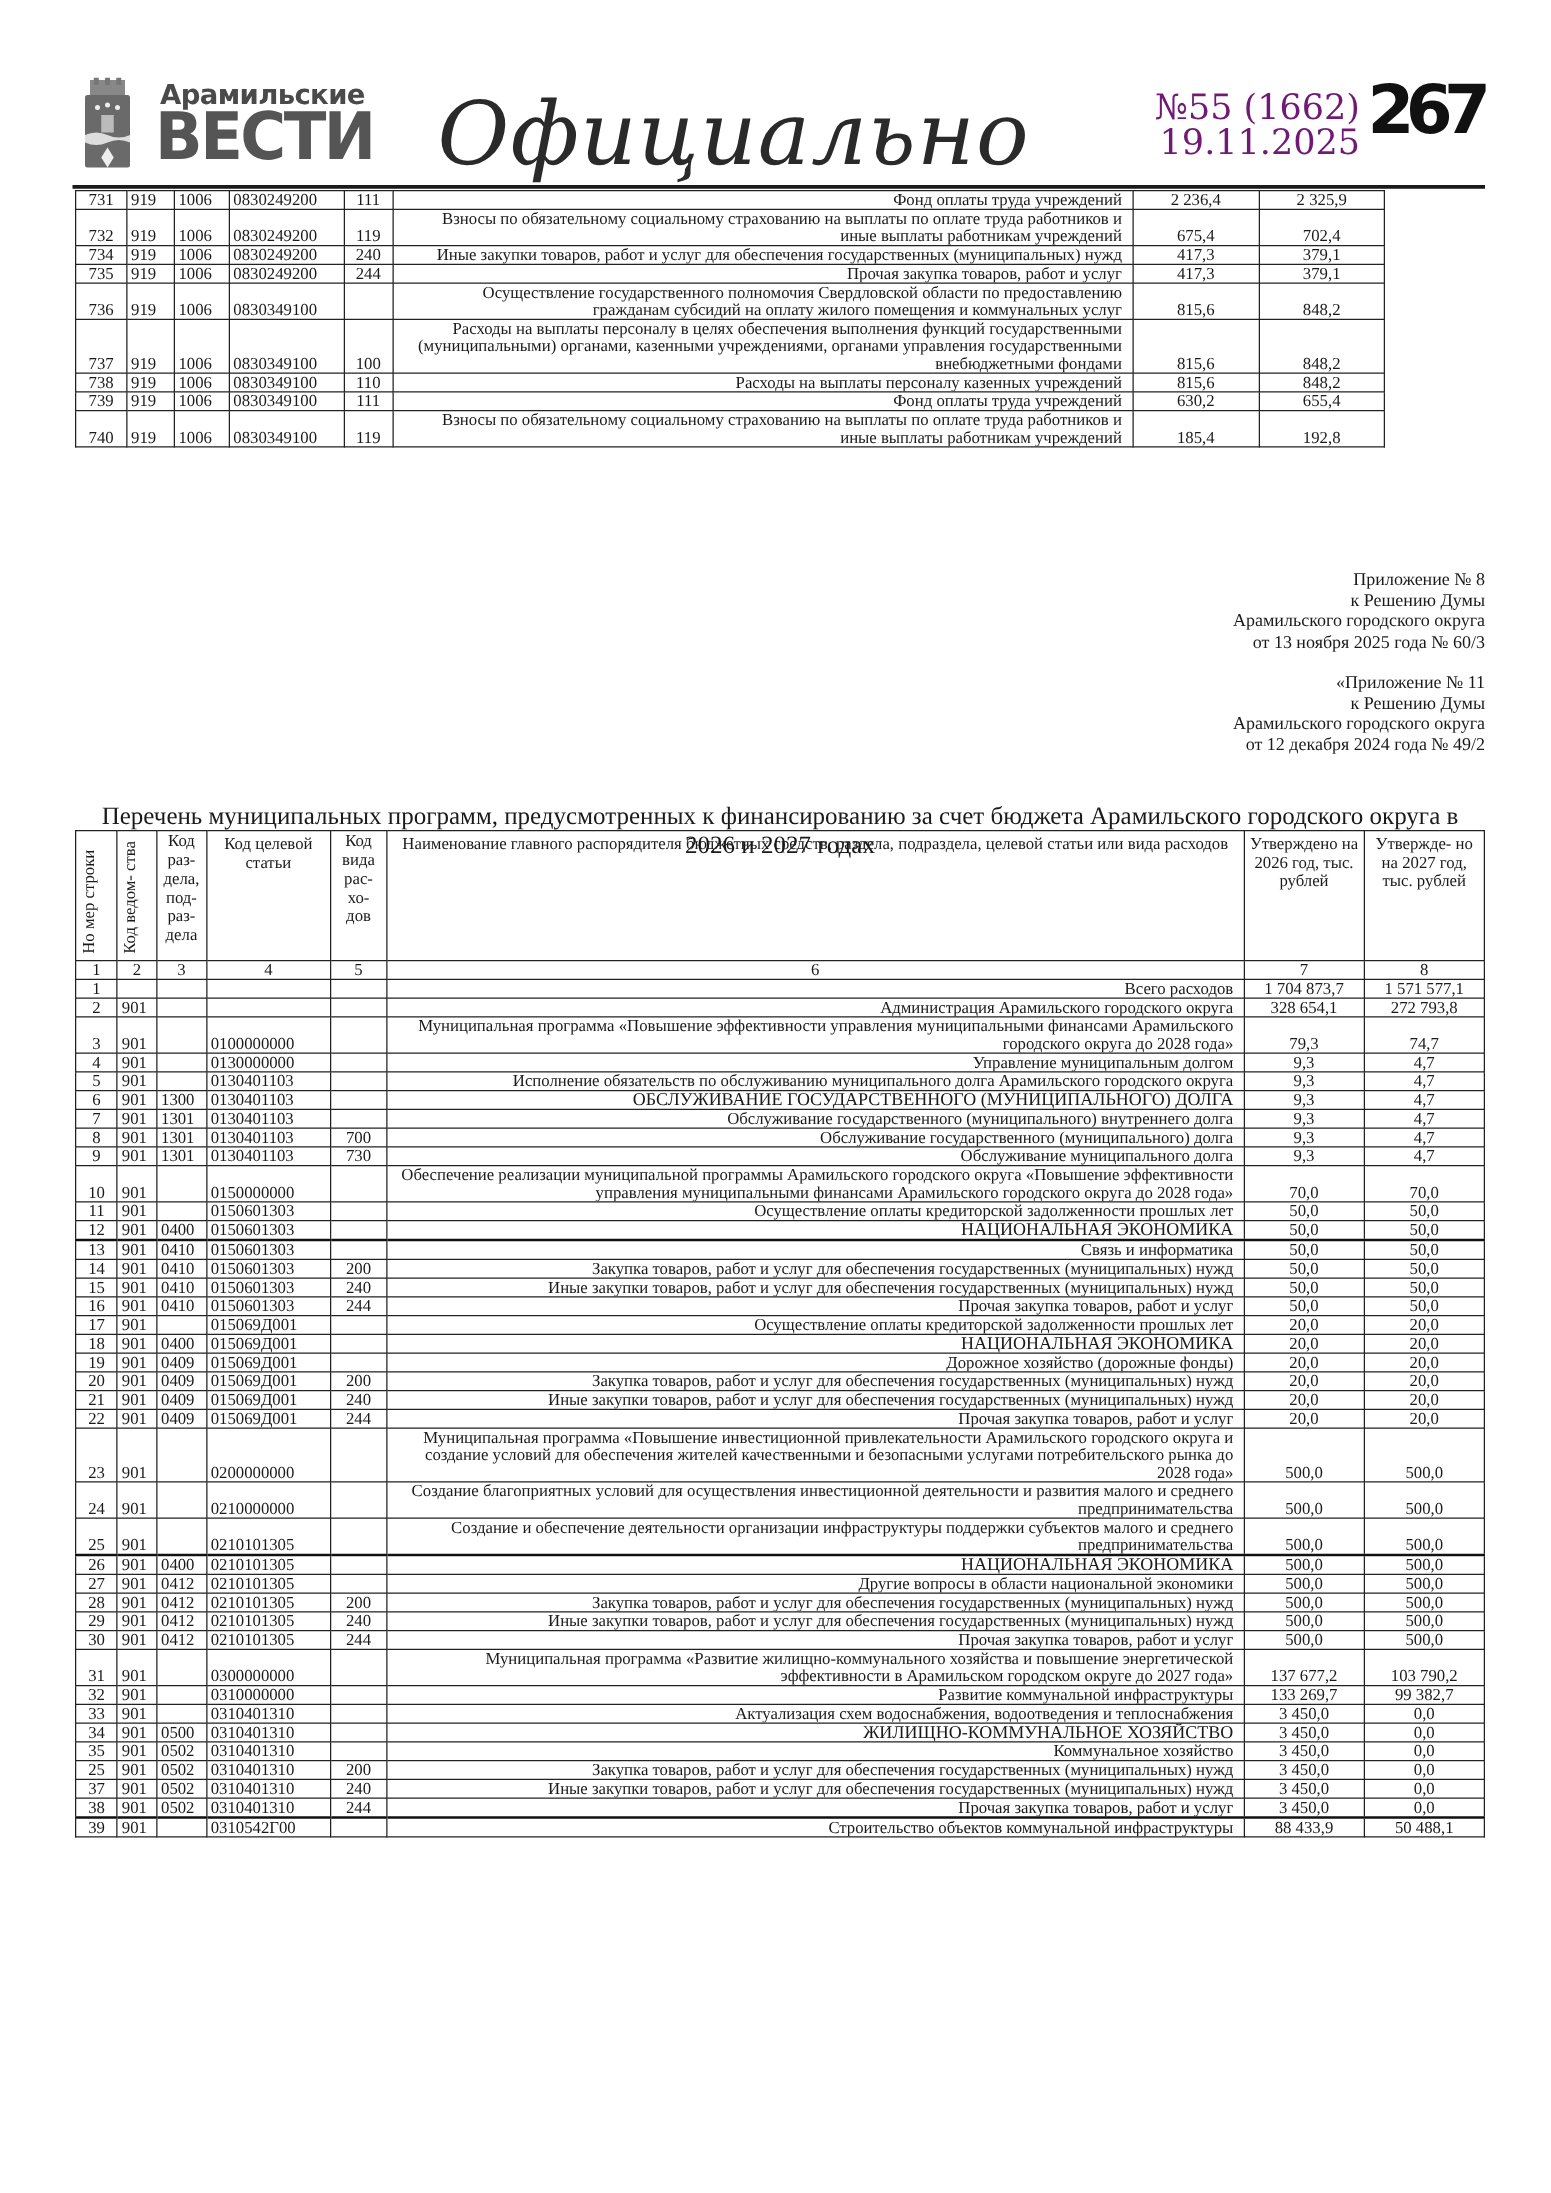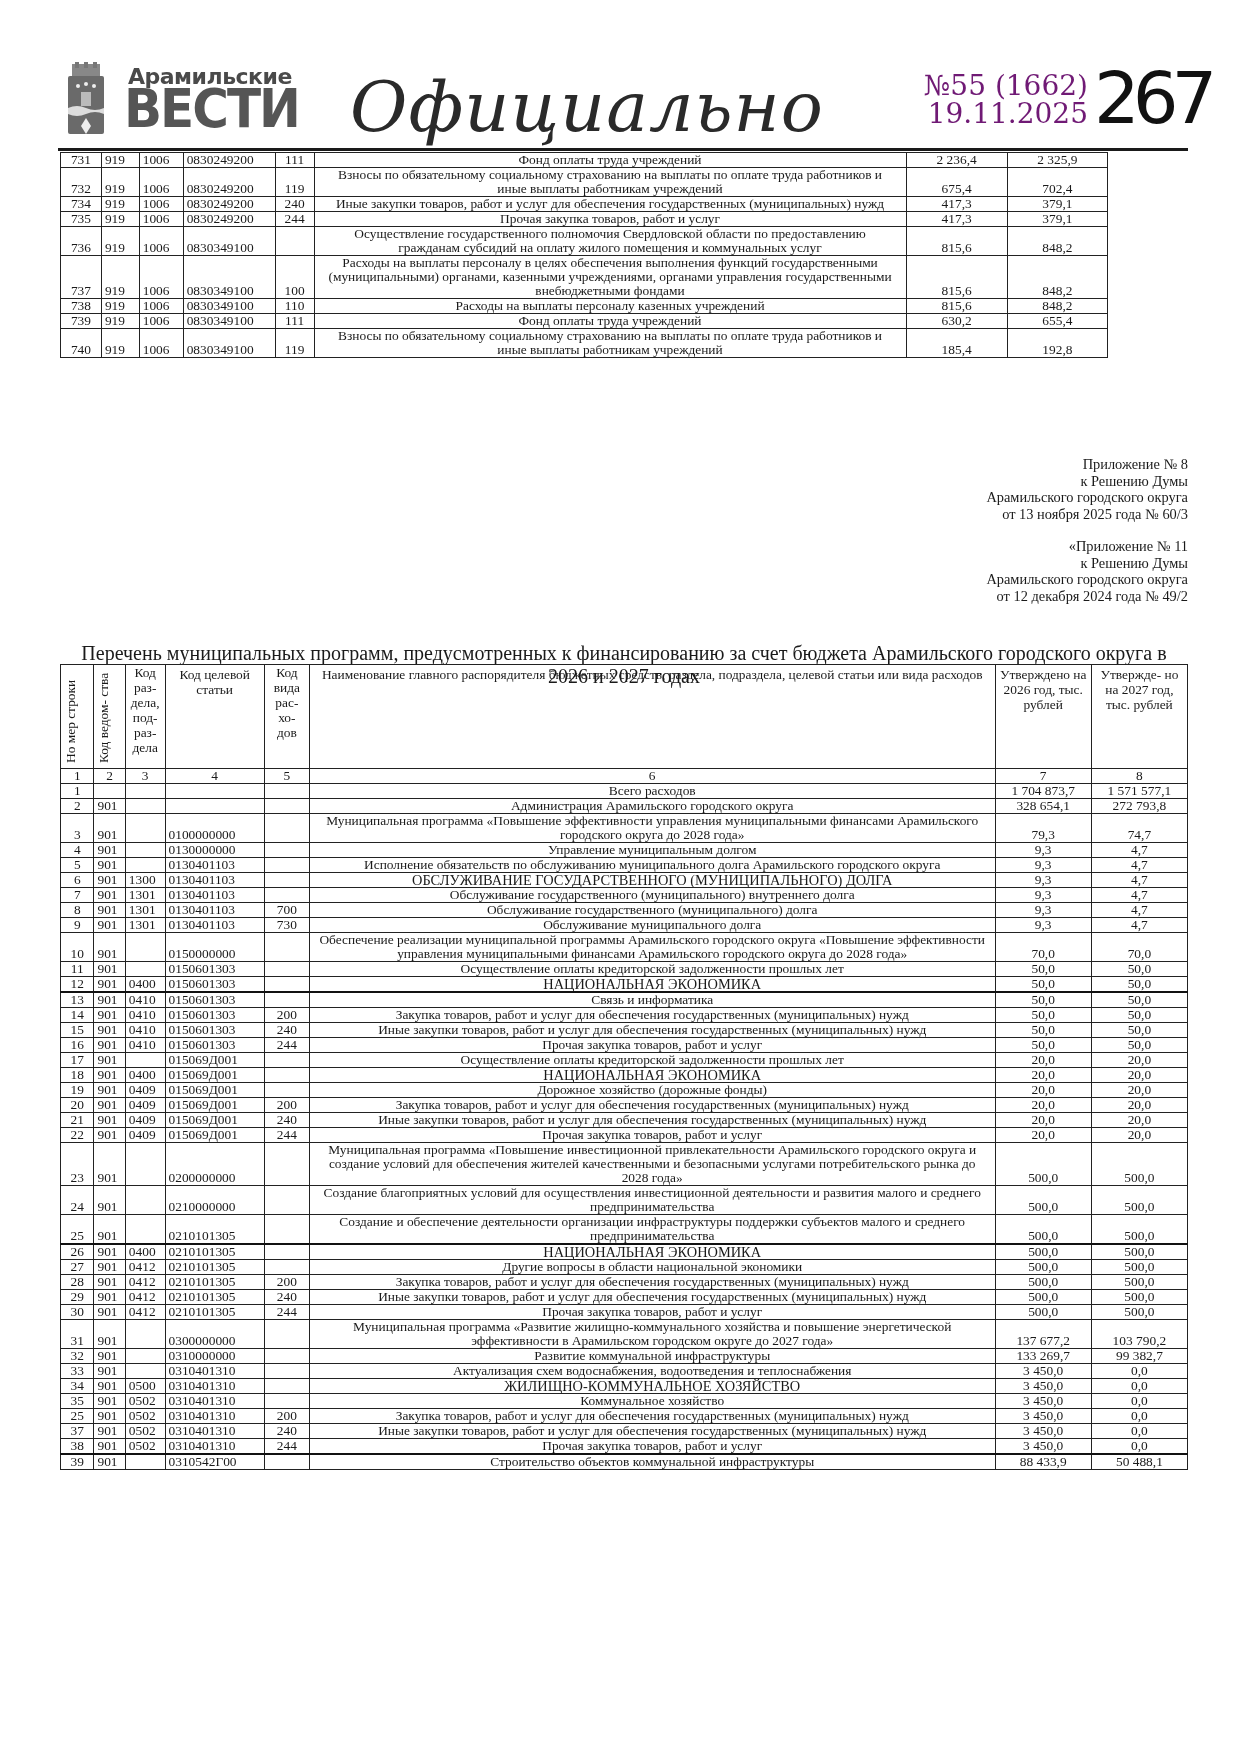--- a/index.html
+++ b/index.html
@@ -11,29 +11,29 @@
   .logo-crest { position: absolute; left: 8px; top: 4px; width: 40px; height: 76px; }
   .logo-small { position: absolute; left: 70px; top: 6px; font-family: "DejaVu Sans", sans-serif;
                 font-size: 22px; font-weight: bold; color: #4a4a4a; letter-spacing: -0.5px; }
   .logo-big { position: absolute; left: 66px; top: 22px; font-family: "DejaVu Sans", sans-serif;
               font-size: 50px; font-weight: bold; color: #555; letter-spacing: -2px; transform: scaleY(1.05); }
   .section-title { position: absolute; left: 292px; top: 8px; font-family: "DejaVu Serif", serif;
                    font-style: italic; font-size: 70px; color: #2a2a2a; letter-spacing: 1px; }
   .issue { position: absolute; left: 820px; top: 14px; text-align: right; font-family: "DejaVu Serif", serif;
            font-size: 28px; line-height: 28px; color: #701a75; width: 210px; }
   .page-num { position: absolute; left: 1036px; top: -2px; font-family: "DejaVu Sans", sans-serif;
-              font-size: 72px; font-weight: normal; color: #111; letter-spacing: -7px; }
+              font-size: 54px; font-weight: bold; color: #111; letter-spacing: -7px; }
   .masthead-rule { position: absolute; left: 58px; top: 148px; width: 1130px; height: 3px; background: #1a1a1a; }
 
   
   table.budget { border-collapse: collapse; position: absolute; font-size: 13.4px; line-height: 14px; table-layout: fixed; }
   table.budget td { border: 1px solid #222; padding: 0 3px; vertical-align: bottom; white-space: nowrap; overflow: hidden; }
   table.budget td.c { text-align: center; }
   table.budget td.l { text-align: left; }
-  table.budget td.name { text-align: center; white-space: normal; padding: 0 8px; }
+  table.budget td.name { text-align: right; white-space: normal; padding: 0 8px; }
   table.budget td.caps { font-size: 14.4px; }
   #table-top { left: 60px; top: 152px; width: 1048px; }
   #table-main { left: 60px; top: 664px; width: 1128px; }
   table.budget tr.thick td { border-top: 2px solid #111; }
   table.budget th { border: 1px solid #222; font-weight: normal; vertical-align: top; padding: 2px 2px; font-size: 13.4px; line-height: 15px; }
   .vert { writing-mode: vertical-rl; transform: rotate(180deg); white-space: nowrap; text-align: left; margin: 0 auto; }
 
   .appendix { position: absolute; right: 53px; text-align: right; font-size: 14.4px; line-height: 16.5px; }
   .heading { position: absolute; left: 60px; top: 626px; width: 1128px; text-align: center; font-size: 20px; margin-top: 16px; }
 </style>

